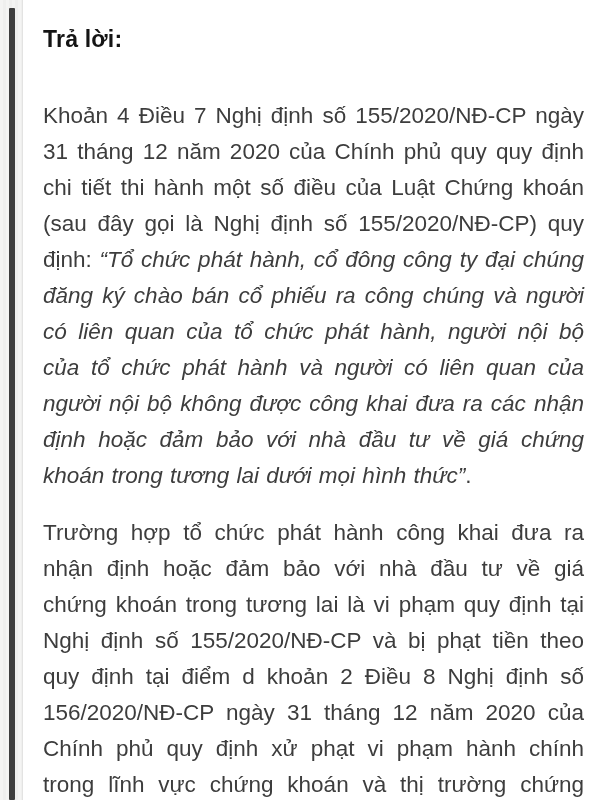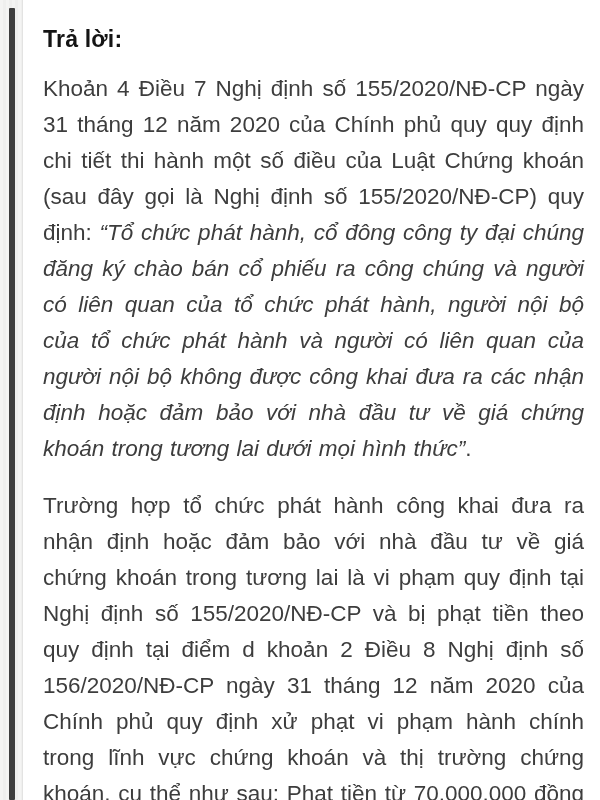--- a/index.html
+++ b/index.html
@@ -70,21 +70,21 @@
   }
 
   .body-text {
     font-size: 22.5px;
     line-height: 36px;
     color: #3d3d3d;
     text-align: justify;
     text-justify: inter-word;
     word-spacing: 1px;
   }
-  .para-1 { margin-top: 18px; }
+  .para-1 { margin-top: 45px; }
   .para-2 { margin-top: 21px; }
 
   .quote-italic { font-style: italic; }
 </style>
 </head>
 <body>
 
 <div class="viewport">
 
   <div class="gutter left"></div>

